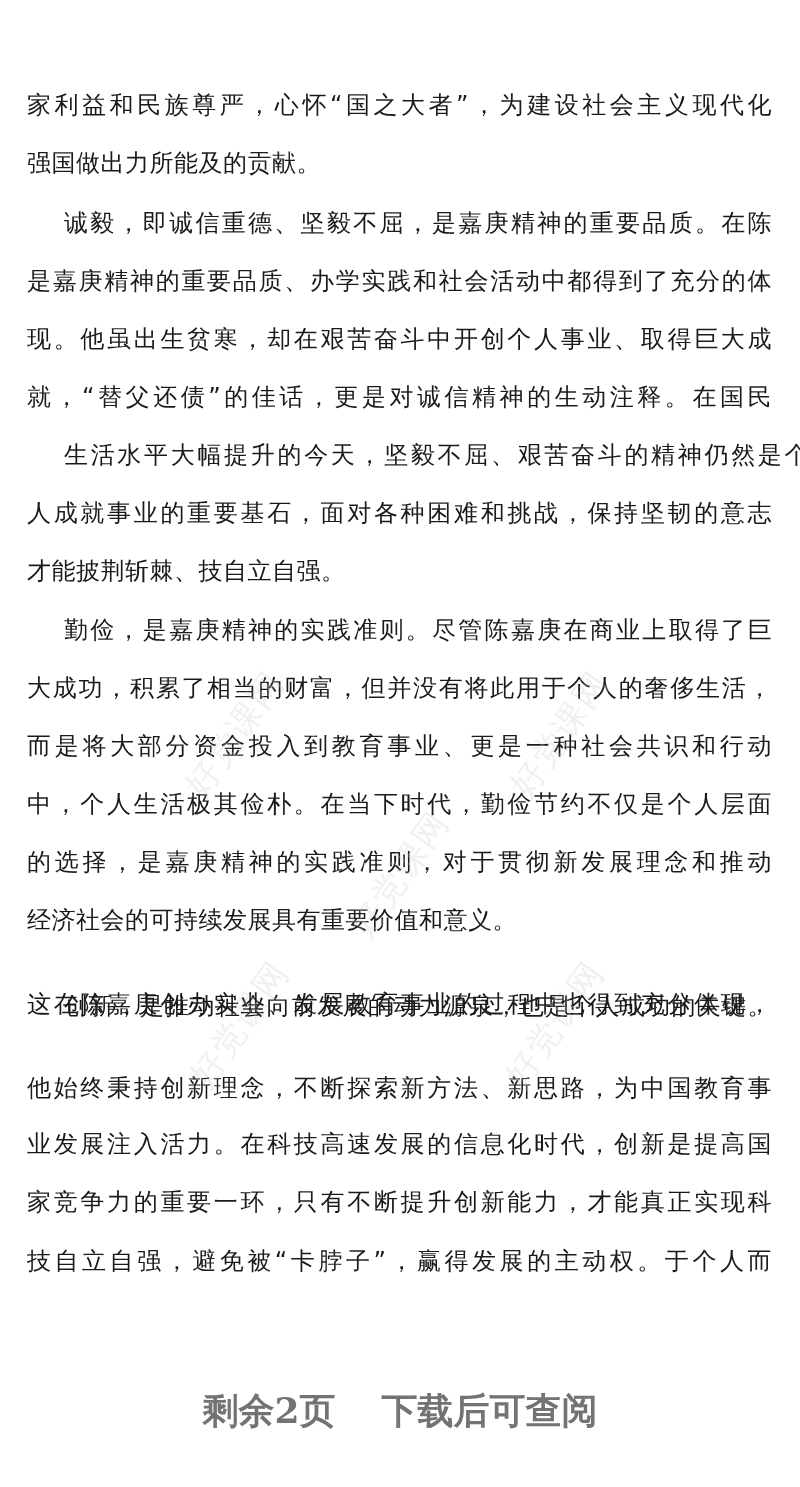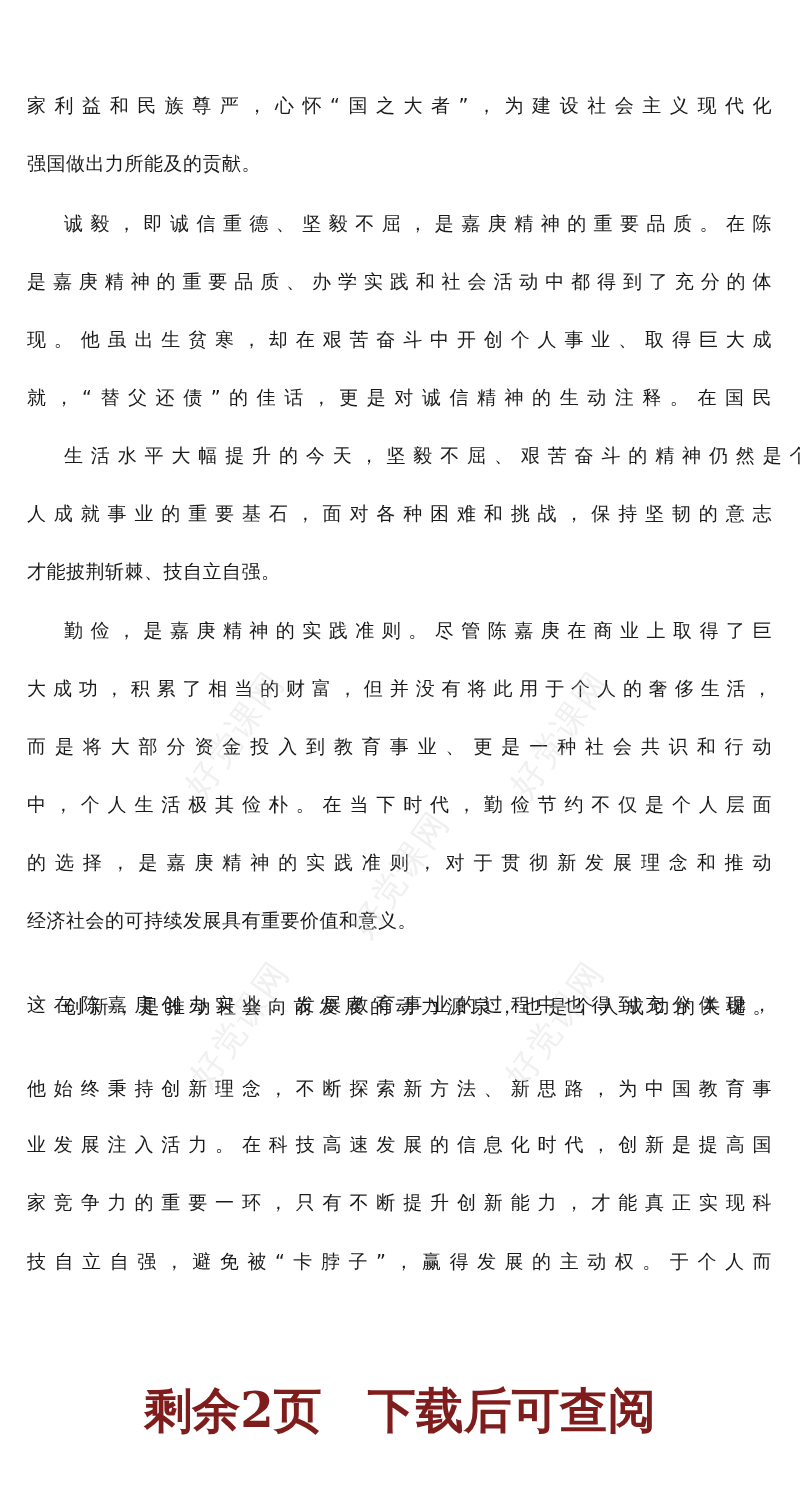--- a/index.html
+++ b/index.html
@@ -20,21 +20,21 @@
     left: 0;
     top: 0;
     width: 800px;
     height: 1487px;
   }
   .line {
     position: absolute;
     left: 27px;
     width: 745px;
     height: 40px;
-    font-size: 19px;
+    font-size: 24px;
     line-height: 40px;
     white-space: nowrap;
     text-align: justify;
     text-align-last: justify;
     letter-spacing: 0.5px;
   }
   .line.indent {
     left: 64px;
     width: 708px;
   }
@@ -51,24 +51,24 @@
     letter-spacing: 2px;
     pointer-events: none;
   }
   .more-banner {
     position: absolute;
     left: 0;
     top: 1380px;
     width: 800px;
     height: 60px;
     text-align: center;
-    font-size: 48px;
+    font-size: 36px;
     font-weight: bold;
     line-height: 60px;
-    color: #7f1d1d;
+    color: #737373;
     font-family: "DejaVu Serif", "Liberation Serif", serif;
   }
   .more-banner span { display: inline-block; }
   .more-banner .gap { width: 46px; }
 </style>
 </head>
 <body>
 
 <div class="page">
   <div id="lines">

